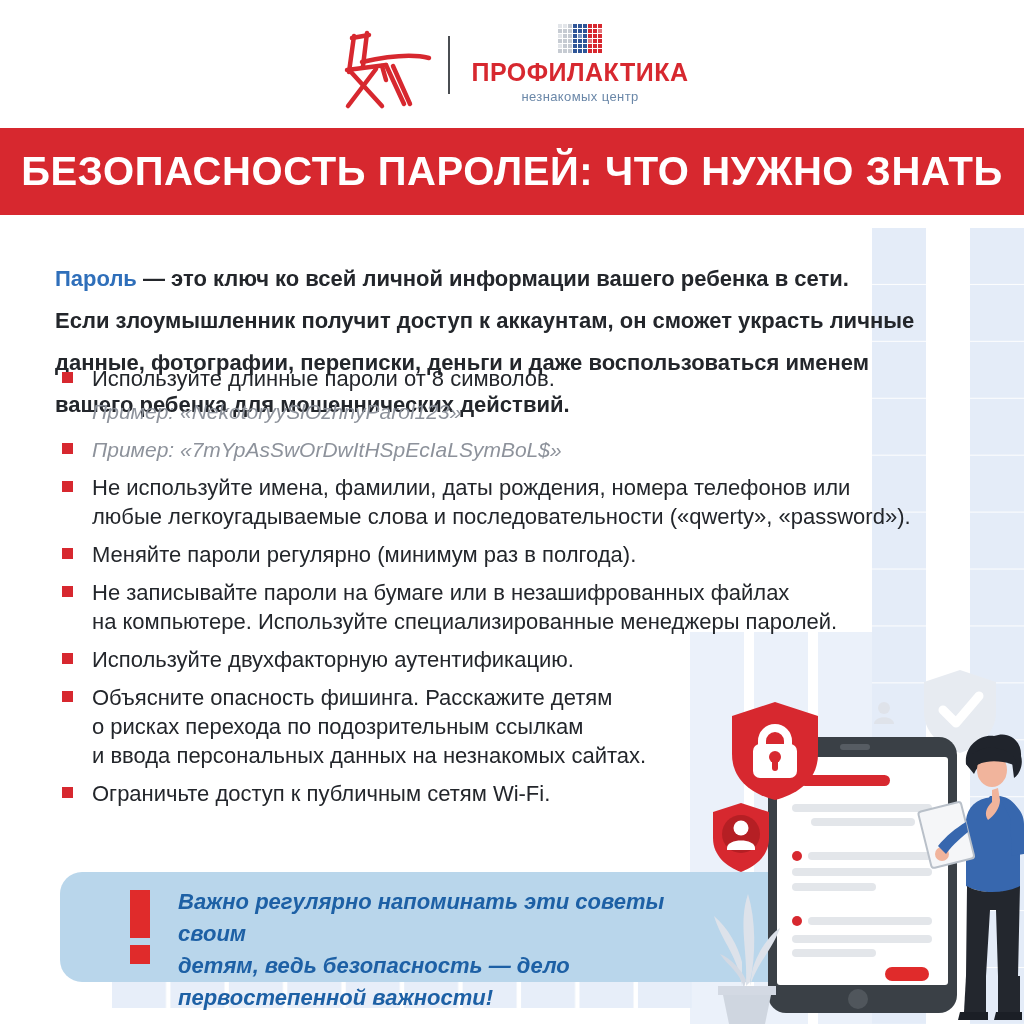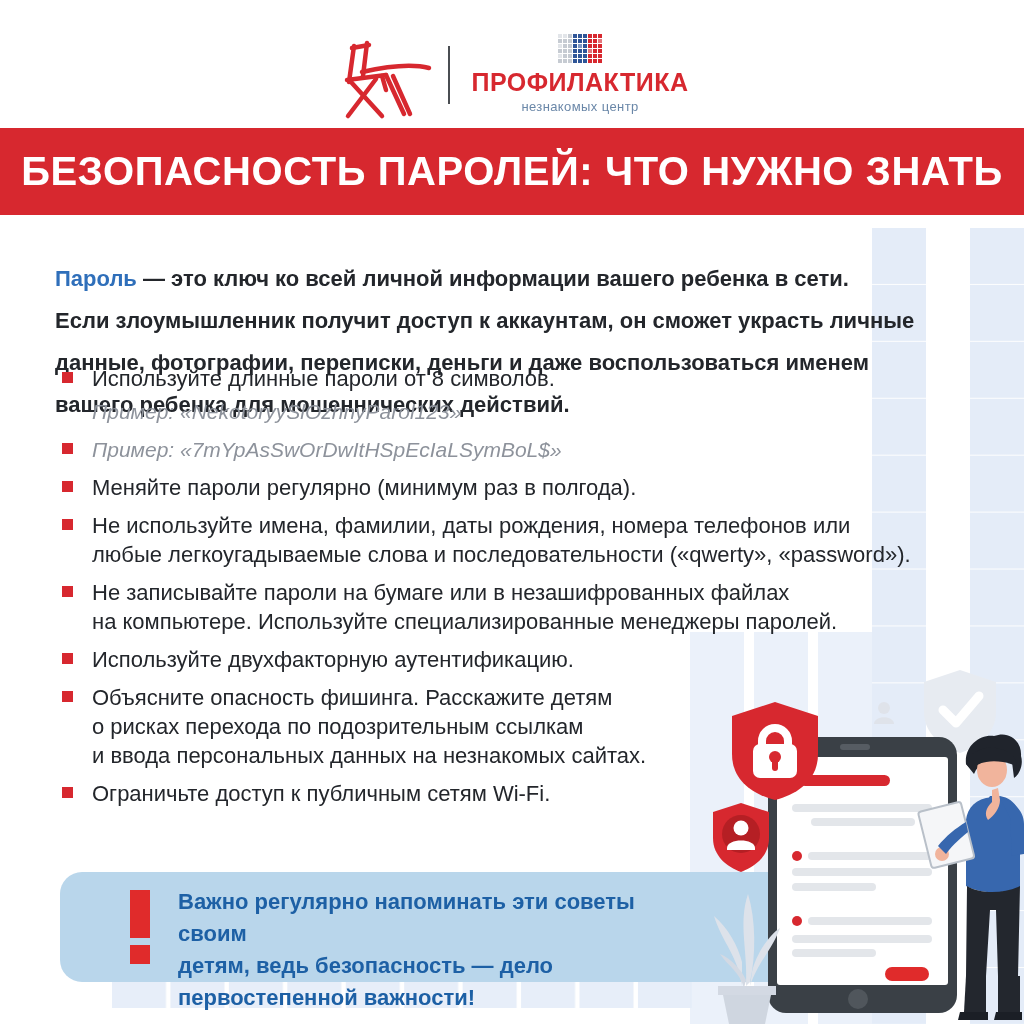--- a/index.html
+++ b/index.html
@@ -11,21 +11,21 @@
   }
   
   .bg-squares{position:absolute;pointer-events:none;
     background-image:linear-gradient(#e4ecf8,#e4ecf8);
     background-size:54px 56px;background-repeat:space;}
   .bg-right{left:872px;top:228px;width:152px;height:796px;}
   .bg-illu{left:690px;top:632px;width:182px;height:392px;opacity:.75;}
   .bg-bottom{left:112px;top:952px;width:580px;height:72px;opacity:.9;}
 
   
-  .header{position:absolute;left:0;top:10px;width:1024px;height:128px;}
+  .header{position:absolute;left:0;top:0;width:1024px;height:128px;}
   .chair-logo{position:absolute;left:338px;top:22px;width:96px;height:88px;}
   .logo-divider{position:absolute;left:448px;top:36px;width:2px;height:58px;background:#4a4d52;}
   .brand{position:absolute;left:470px;top:24px;width:220px;height:86px;
          display:flex;flex-direction:column;align-items:center;}
   .brand-grid{display:grid;grid-template-columns:repeat(9,4px);grid-auto-rows:4px;gap:1px;margin-bottom:7px;}
   .brand-grid span{display:block;width:4px;height:4px;}
   .brand-title{font-size:25px;font-weight:bold;color:#d7282f;letter-spacing:.5px;line-height:1;}
   .brand-sub{font-size:13px;color:#6a87a8;letter-spacing:.4px;margin-top:4px;}
 
   
@@ -41,21 +41,21 @@
 
   
   .tips{position:absolute;left:62px;top:364px;width:930px;list-style:none;margin:0;padding:0;}
   .tips li{position:relative;padding-left:30px;margin-bottom:9px;}
   .tip-text{font-size:22px;line-height:29px;color:#23262b;white-space:pre-line;}
   .tip-example{font-size:21px;line-height:29px;font-style:italic;color:#8d929b;margin-top:4px;}
   .bullet{position:absolute;left:0;top:8px;width:11px;height:11px;background:#d7282f;}
 
   
   .callout{position:absolute;left:60px;top:872px;width:736px;height:110px;
-           background:#b9d6eb;border-radius:22px;}
+           background:#b9d6eb;border-radius:22px;font-style:italic;}
   .excl{position:absolute;left:70px;top:18px;width:20px;}
   .excl .bar{width:20px;height:48px;background:#e02b2b;}
   .excl .dot{width:20px;height:19px;background:#e02b2b;margin-top:7px;}
   .callout-text{position:absolute;left:118px;top:14px;width:500px;
                 font-size:22px;font-weight:bold;line-height:32px;color:#1d60a5;white-space:pre-line;}
 
   
   .illustration{position:absolute;left:680px;top:618px;width:344px;height:406px;}
 </style>
 </head>
@@ -155,26 +155,26 @@
     <span class="bullet"></span>
     <div class="tip-text">Используйте длинные пароли от 8 символов.</div>
     <div class="tip-example">Пример: «NekotoryySlOzhnyParol123»</div>
   </li>
   <li>
     <span class="bullet"></span>
     <div class="tip-example">Пример: «7mYpAsSwOrDwItHSpEcIaLSymBoL$»</div>
   </li>
   <li>
     <span class="bullet"></span>
-    <div class="tip-text">Меняйте пароли регулярно (минимум раз в полгода).</div>
-  </li>
-  <li>
-    <span class="bullet"></span>
     <div class="tip-text">Не используйте имена, фамилии, даты рождения, номера телефонов или
 любые легкоугадываемые слова и последовательности («qwerty», «password»).</div>
+  </li>
+  <li>
+    <span class="bullet"></span>
+    <div class="tip-text">Меняйте пароли регулярно (минимум раз в полгода).</div>
   </li>
   <li>
     <span class="bullet"></span>
     <div class="tip-text">Не записывайте пароли на бумаге или в незашифрованных файлах
 на компьютере. Используйте специализированные менеджеры паролей.</div>
   </li>
   <li>
     <span class="bullet"></span>
     <div class="tip-text">Используйте двухфакторную аутентификацию.</div>
   </li>

